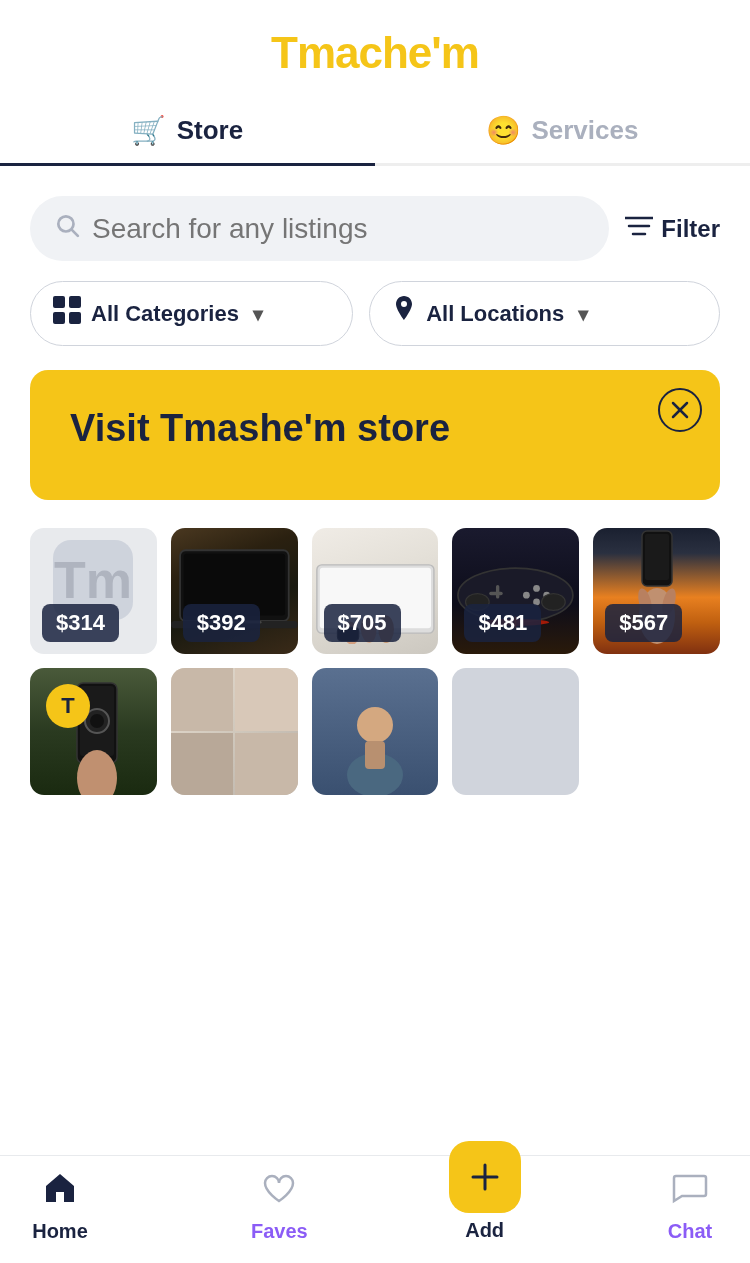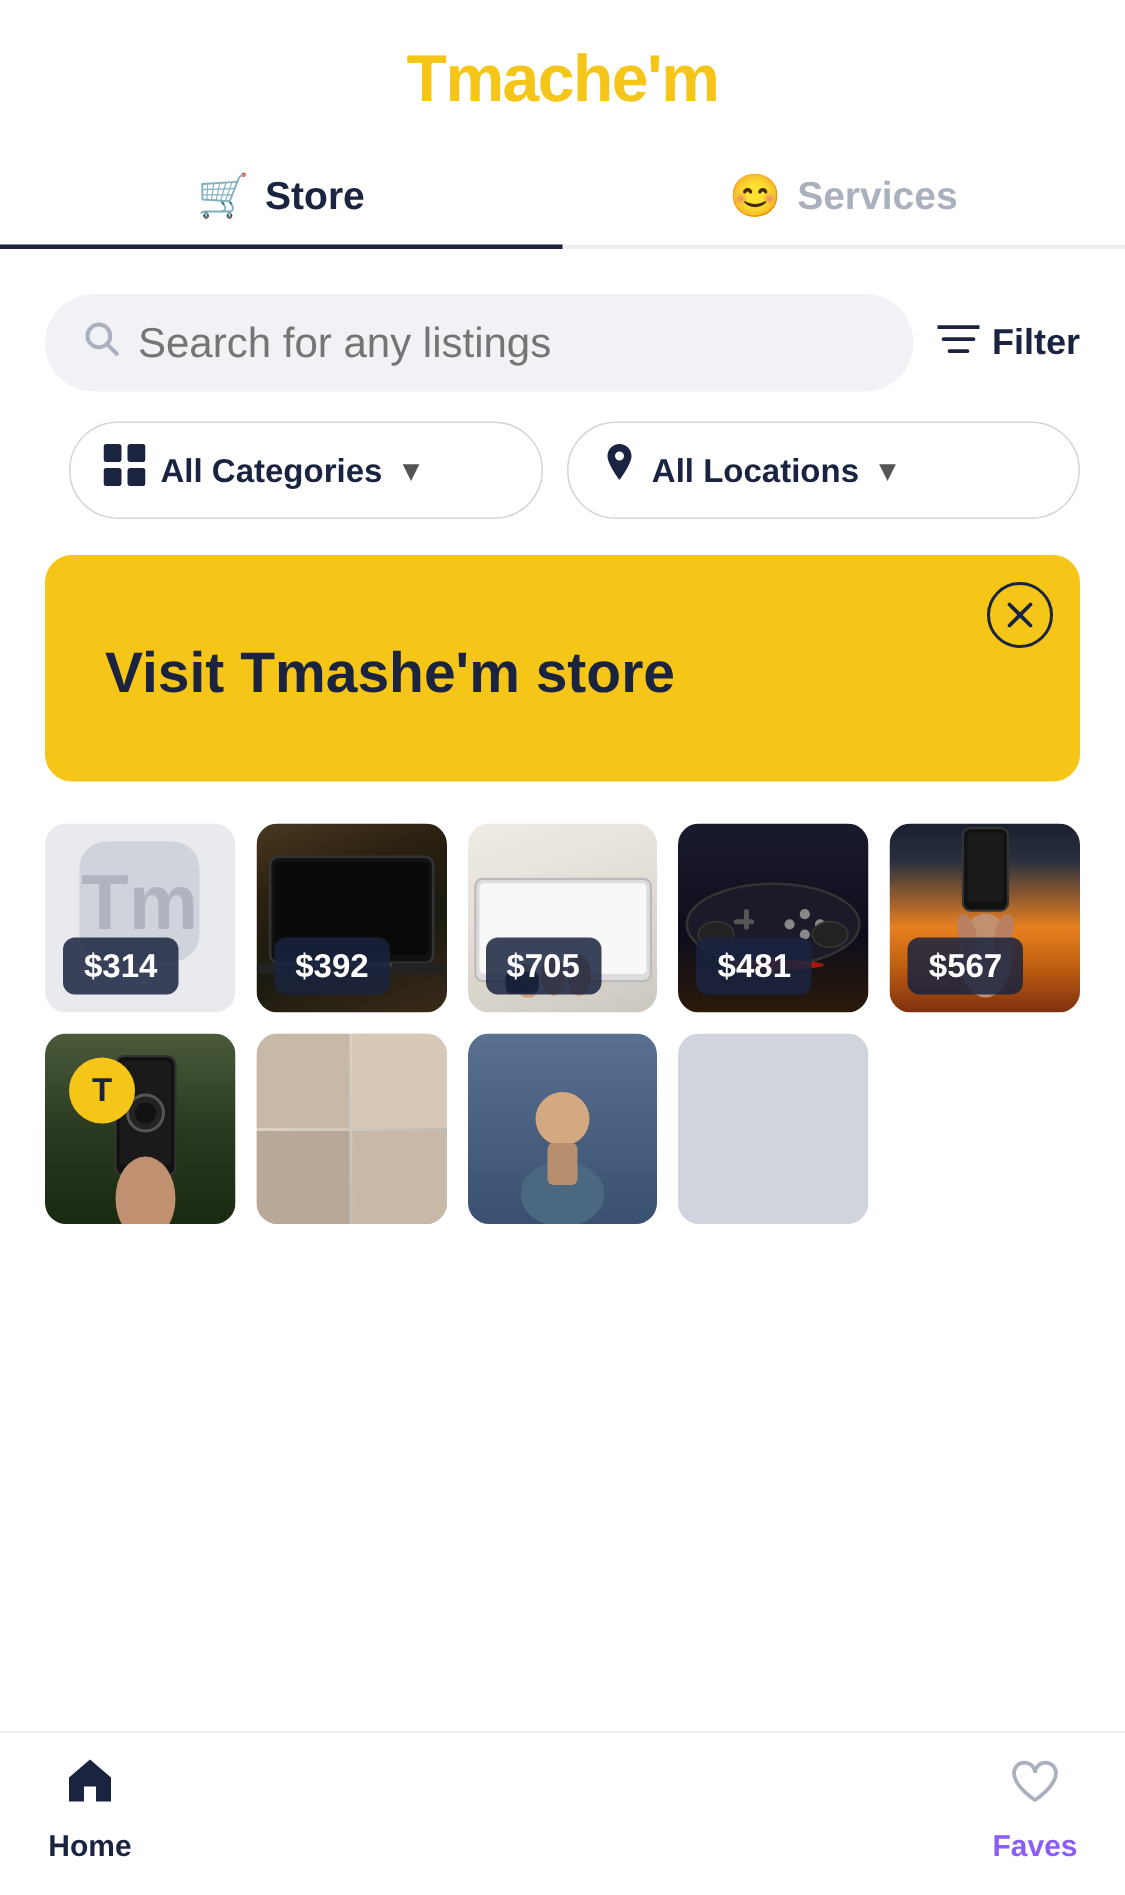--- a/index.html
+++ b/index.html
@@ -106,21 +106,20 @@
     }
     .filter-icon {
       font-size: 26px;
     }
 
     
     .dropdown-row {
       display: flex;
       gap: 16px;
       padding: 20px 30px 0;
-      margin-left: 16px;
     }
     .dropdown {
       display: flex;
       align-items: center;
       gap: 10px;
       border: 1.5px solid #d0d4dc;
       border-radius: 50px;
       padding: 14px 22px;
       font-size: 22px;
       font-weight: 600;
@@ -137,21 +136,21 @@
       margin-left: 4px;
     }
     .dd-categories { flex: 1; }
     .dd-locations { flex: 1.1; }
 
     
     .banner {
       margin: 24px 30px 0;
       background: #f5c518;
       border-radius: 18px;
-      padding: 57px 36px 36px 40px;
+      padding: 36px 36px 36px 40px;
       position: relative;
     }
     .banner-close {
       position: absolute;
       top: 18px;
       right: 18px;
       width: 44px;
       height: 44px;
       border-radius: 50%;
       border: 2.5px solid #1a2340;
@@ -522,16 +521,33 @@
 
   <div class="nav-item">
     <span class="nav-icon">
       <svg width="36" height="36" viewBox="0 0 36 36" fill="none" stroke="#aab0be" stroke-width="2.5">
         <path d="M18 31S4 22 4 13a7 7 0 0 1 14 0 7 7 0 0 1 14 0c0 9-14 18-14 18z"></path>
       </svg>
     </span>
     <span class="nav-label">Faves</span>
   </div>
 
-
+  <div class="nav-add">
+    <div class="nav-add-btn">
+      <svg width="36" height="36" viewBox="0 0 36 36" fill="none" stroke="#1a2340" stroke-width="3" stroke-linecap="round">
+        <line x1="18" y1="6" x2="18" y2="30"></line>
+        <line x1="6" y1="18" x2="30" y2="18"></line>
+      </svg>
+    </div>
+    <span class="nav-add-label">Add</span>
+  </div>
+
+  <div class="nav-item">
+    <span class="nav-icon">
+      <svg width="36" height="36" viewBox="0 0 36 36" fill="none" stroke="#aab0be" stroke-width="2.5">
+        <path d="M4 6h28a2 2 0 0 1 2 2v16a2 2 0 0 1-2 2H10l-8 5V8a2 2 0 0 1 2-2z"></path>
+      </svg>
+    </span>
+    <span class="nav-label">Chat</span>
+  </div>
 
 
 </nav>
 
 </body></html>

